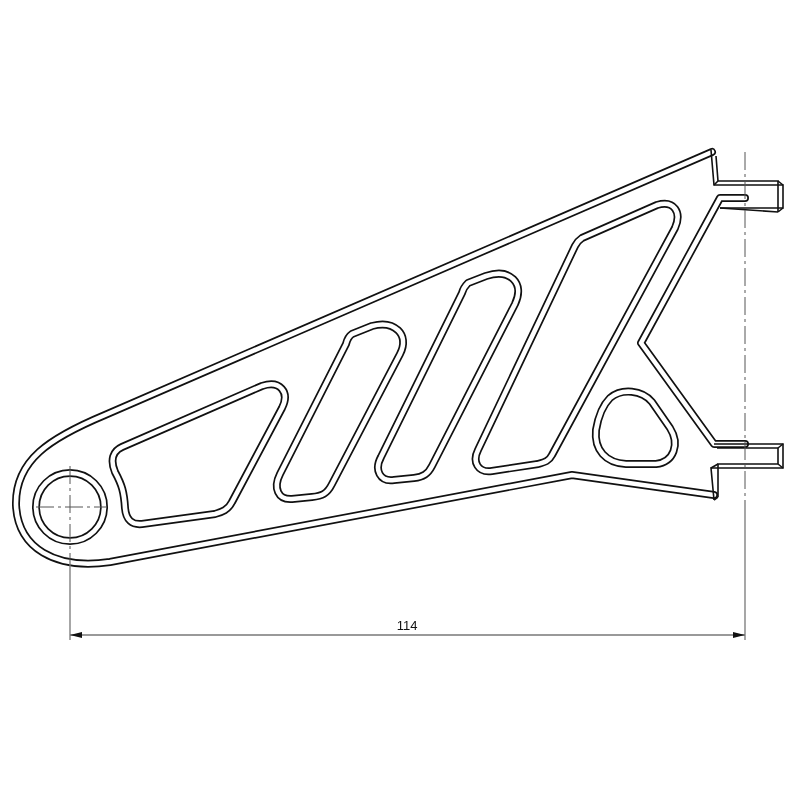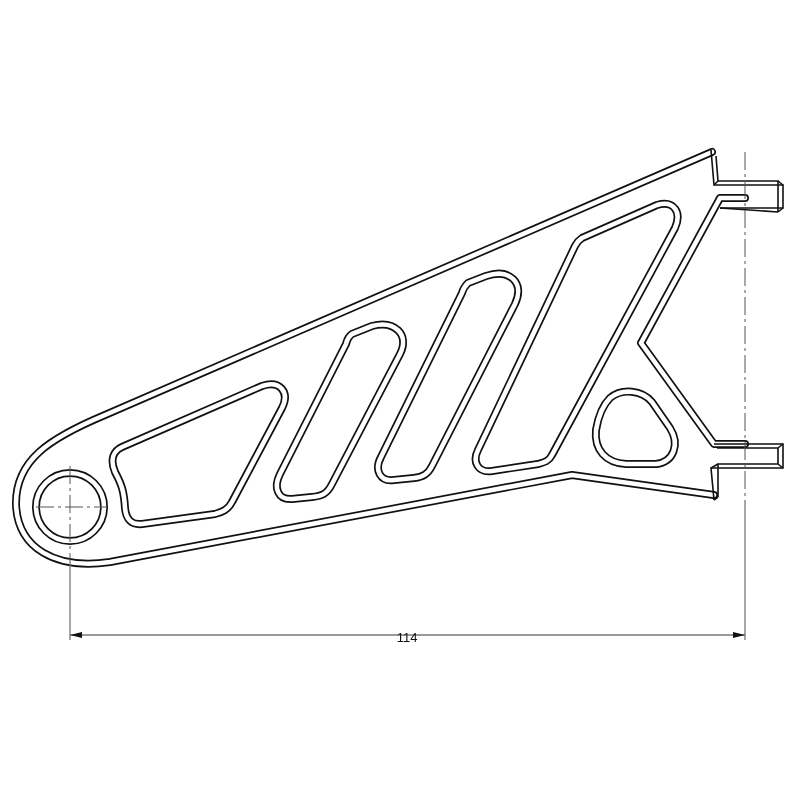--- a/index.html
+++ b/index.html
@@ -3,21 +3,21 @@
   <meta charset="utf-8">
   <style>
     html, body { margin: 0; padding: 0; background: #ffffff; }
     body { width: 800px; height: 800px; position: relative; overflow: hidden; font-family: "Liberation Sans", sans-serif; }
     #drawing { position: absolute; left: 0; top: 0; width: 800px; height: 800px; }
     .dbl-outer { fill: none; stroke: #111111; stroke-width: 8; stroke-linejoin: round; stroke-linecap: round; }
     .dbl-inner { fill: none; stroke: #ffffff; stroke-width: 4.6; stroke-linejoin: round; stroke-linecap: round; }
     .edge { fill: none; stroke: #111111; stroke-width: 1.6; stroke-linejoin: miter; }
     .center { fill: none; stroke: #555555; stroke-width: 1; stroke-dasharray: 18 4 3 4; }
     .dim { fill: none; stroke: #777777; stroke-width: 1.3; }
-    .dim-text { position: absolute; font-size: 13px; color: #111111; transform: translateX(-50%); margin-top: 12px; }
+    .dim-text { position: absolute; font-size: 13px; color: #111111; transform: translateX(-50%); }
   </style>
 </head>
 <body>
 
 <svg id="drawing" viewBox="0 0 800 800" xmlns="http://www.w3.org/2000/svg">
 
   <g>
     <path class="dbl-outer" d="M 712 152 L 105 415 C 50 438, 15 460, 16 505 C 18 548, 55 570, 110 562 L 572 475 L 714 495"></path>
     <path class="dbl-inner" d="M 712 152 L 105 415 C 50 438, 15 460, 16 505 C 18 548, 55 570, 110 562 L 572 475 L 714 495"></path>
 

